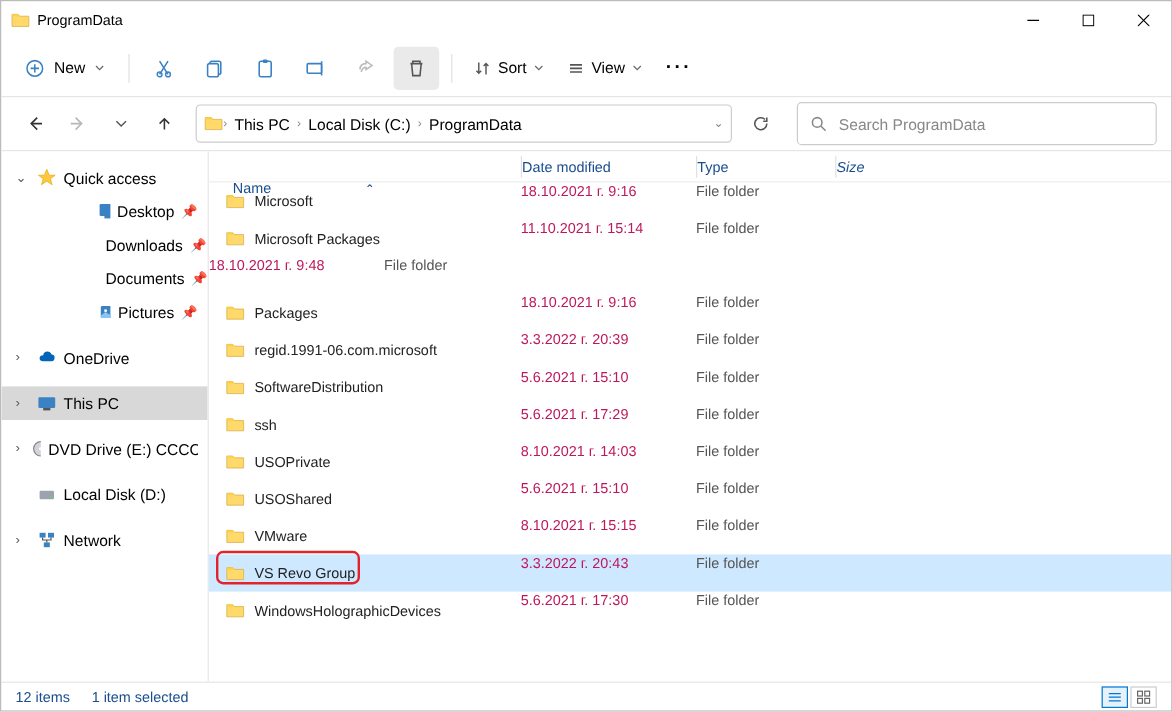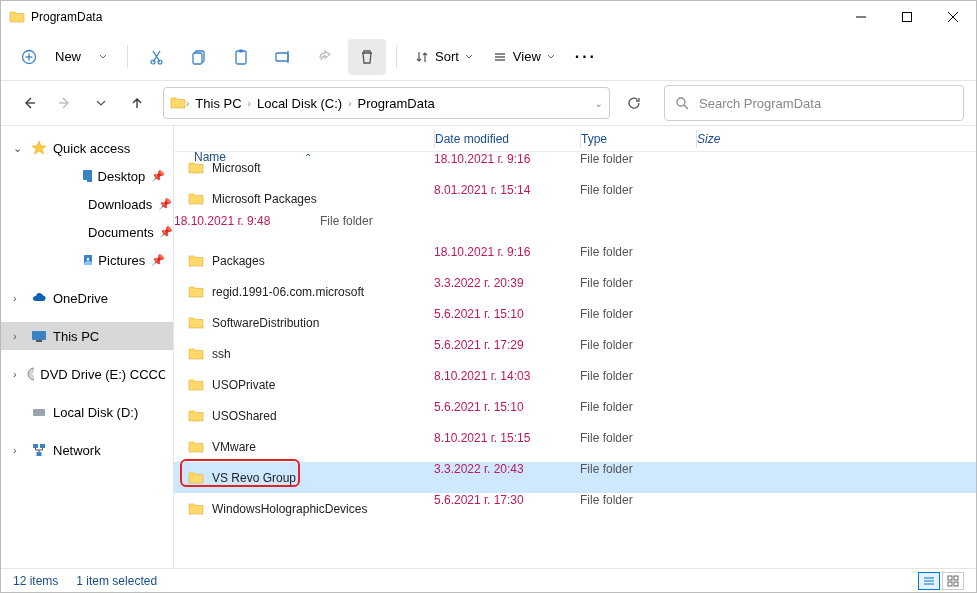--- a/index.html
+++ b/index.html
@@ -2,21 +2,21 @@
 <html><head>
 <meta charset="utf-8">
 <style>
 * { box-sizing: border-box; margin: 0; padding: 0; font-family: "Segoe UI", Arial, sans-serif; }
 body { background: #ffffff; width: 977px; height: 593px; overflow: hidden; border: 1px solid #bbb; display: flex; flex-direction: column; }
 .titlebar { height: 32px; display: flex; align-items: center; padding: 0 0 0 8px; font-size: 12px; }
 .titlebar-icon { width: 16px; height: 16px; margin-right: 6px; }
 .titlebar-controls { margin-left: auto; display: flex; }
 .titlebar-controls div { width: 46px; height: 32px; display: flex; align-items: center; justify-content: center; font-size: 14px; cursor: default; }
 .toolbar { height: 48px; border-bottom: 1px solid #e5e5e5; display: flex; align-items: center; padding: 0 10px; gap: 4px; }
-.new-btn { display: flex; align-items: center; gap: 18px; padding: 6px 10px; border-radius: 4px; font-size: 13px; }
+.new-btn { display: flex; align-items: center; gap: 8px; padding: 6px 10px; border-radius: 4px; font-size: 13px; }
 .tool-icon-btn { width: 38px; height: 36px; display: flex; align-items: center; justify-content: center; border-radius: 4px; }
 .tool-icon-btn.active { background: #eaeaea; }
 .tool-divider { width: 1px; height: 24px; background: #e0e0e0; margin: 0 6px; }
 .sort-view { display: flex; align-items: center; gap: 6px; padding: 6px 8px; font-size: 13px; }
 .navbar { height: 44px; display: flex; align-items: center; padding: 6px 12px; gap: 4px; }
 .nav-arrow { width: 32px; height: 32px; display: flex; align-items: center; justify-content: center; border-radius: 4px; color: #555; }
 .address { flex: 1; height: 32px; border: 1px solid #ccc; border-radius: 4px; display: flex; align-items: center; margin-left: 6px; padding: 0 6px; font-size: 13px; }
 .address .crumb { padding: 4px 6px; display: flex; align-items: center; gap: 5px; }
 .address .chev { color: #888; font-size: 10px; }
 .refresh-btn { width: 32px; height: 32px; display: flex; align-items: center; justify-content: center; margin-left: 4px; }
@@ -327,21 +327,21 @@
     <div class="c-type">File folder</div>
         </div>
         <div class="row">
     <div class="c-name">
 
       <svg class="folder-svg">
               <use href="#folder-ico"></use>
             </svg>
       <span>Microsoft Packages</span>
     </div>
-    <div class="c-date">8.01.2021 г. 15:14</div>
+    <div class="c-date">11.10.2021 г. 15:14</div>
     <div class="c-type">File folder</div>
         </div>
         <div class="row">
     <div class="c-date">18.10.2021 г. 9:48</div>
     <div class="c-type">File folder</div>
         </div>
         <div class="row">
     <div class="c-name">
 
       <svg class="folder-svg">

